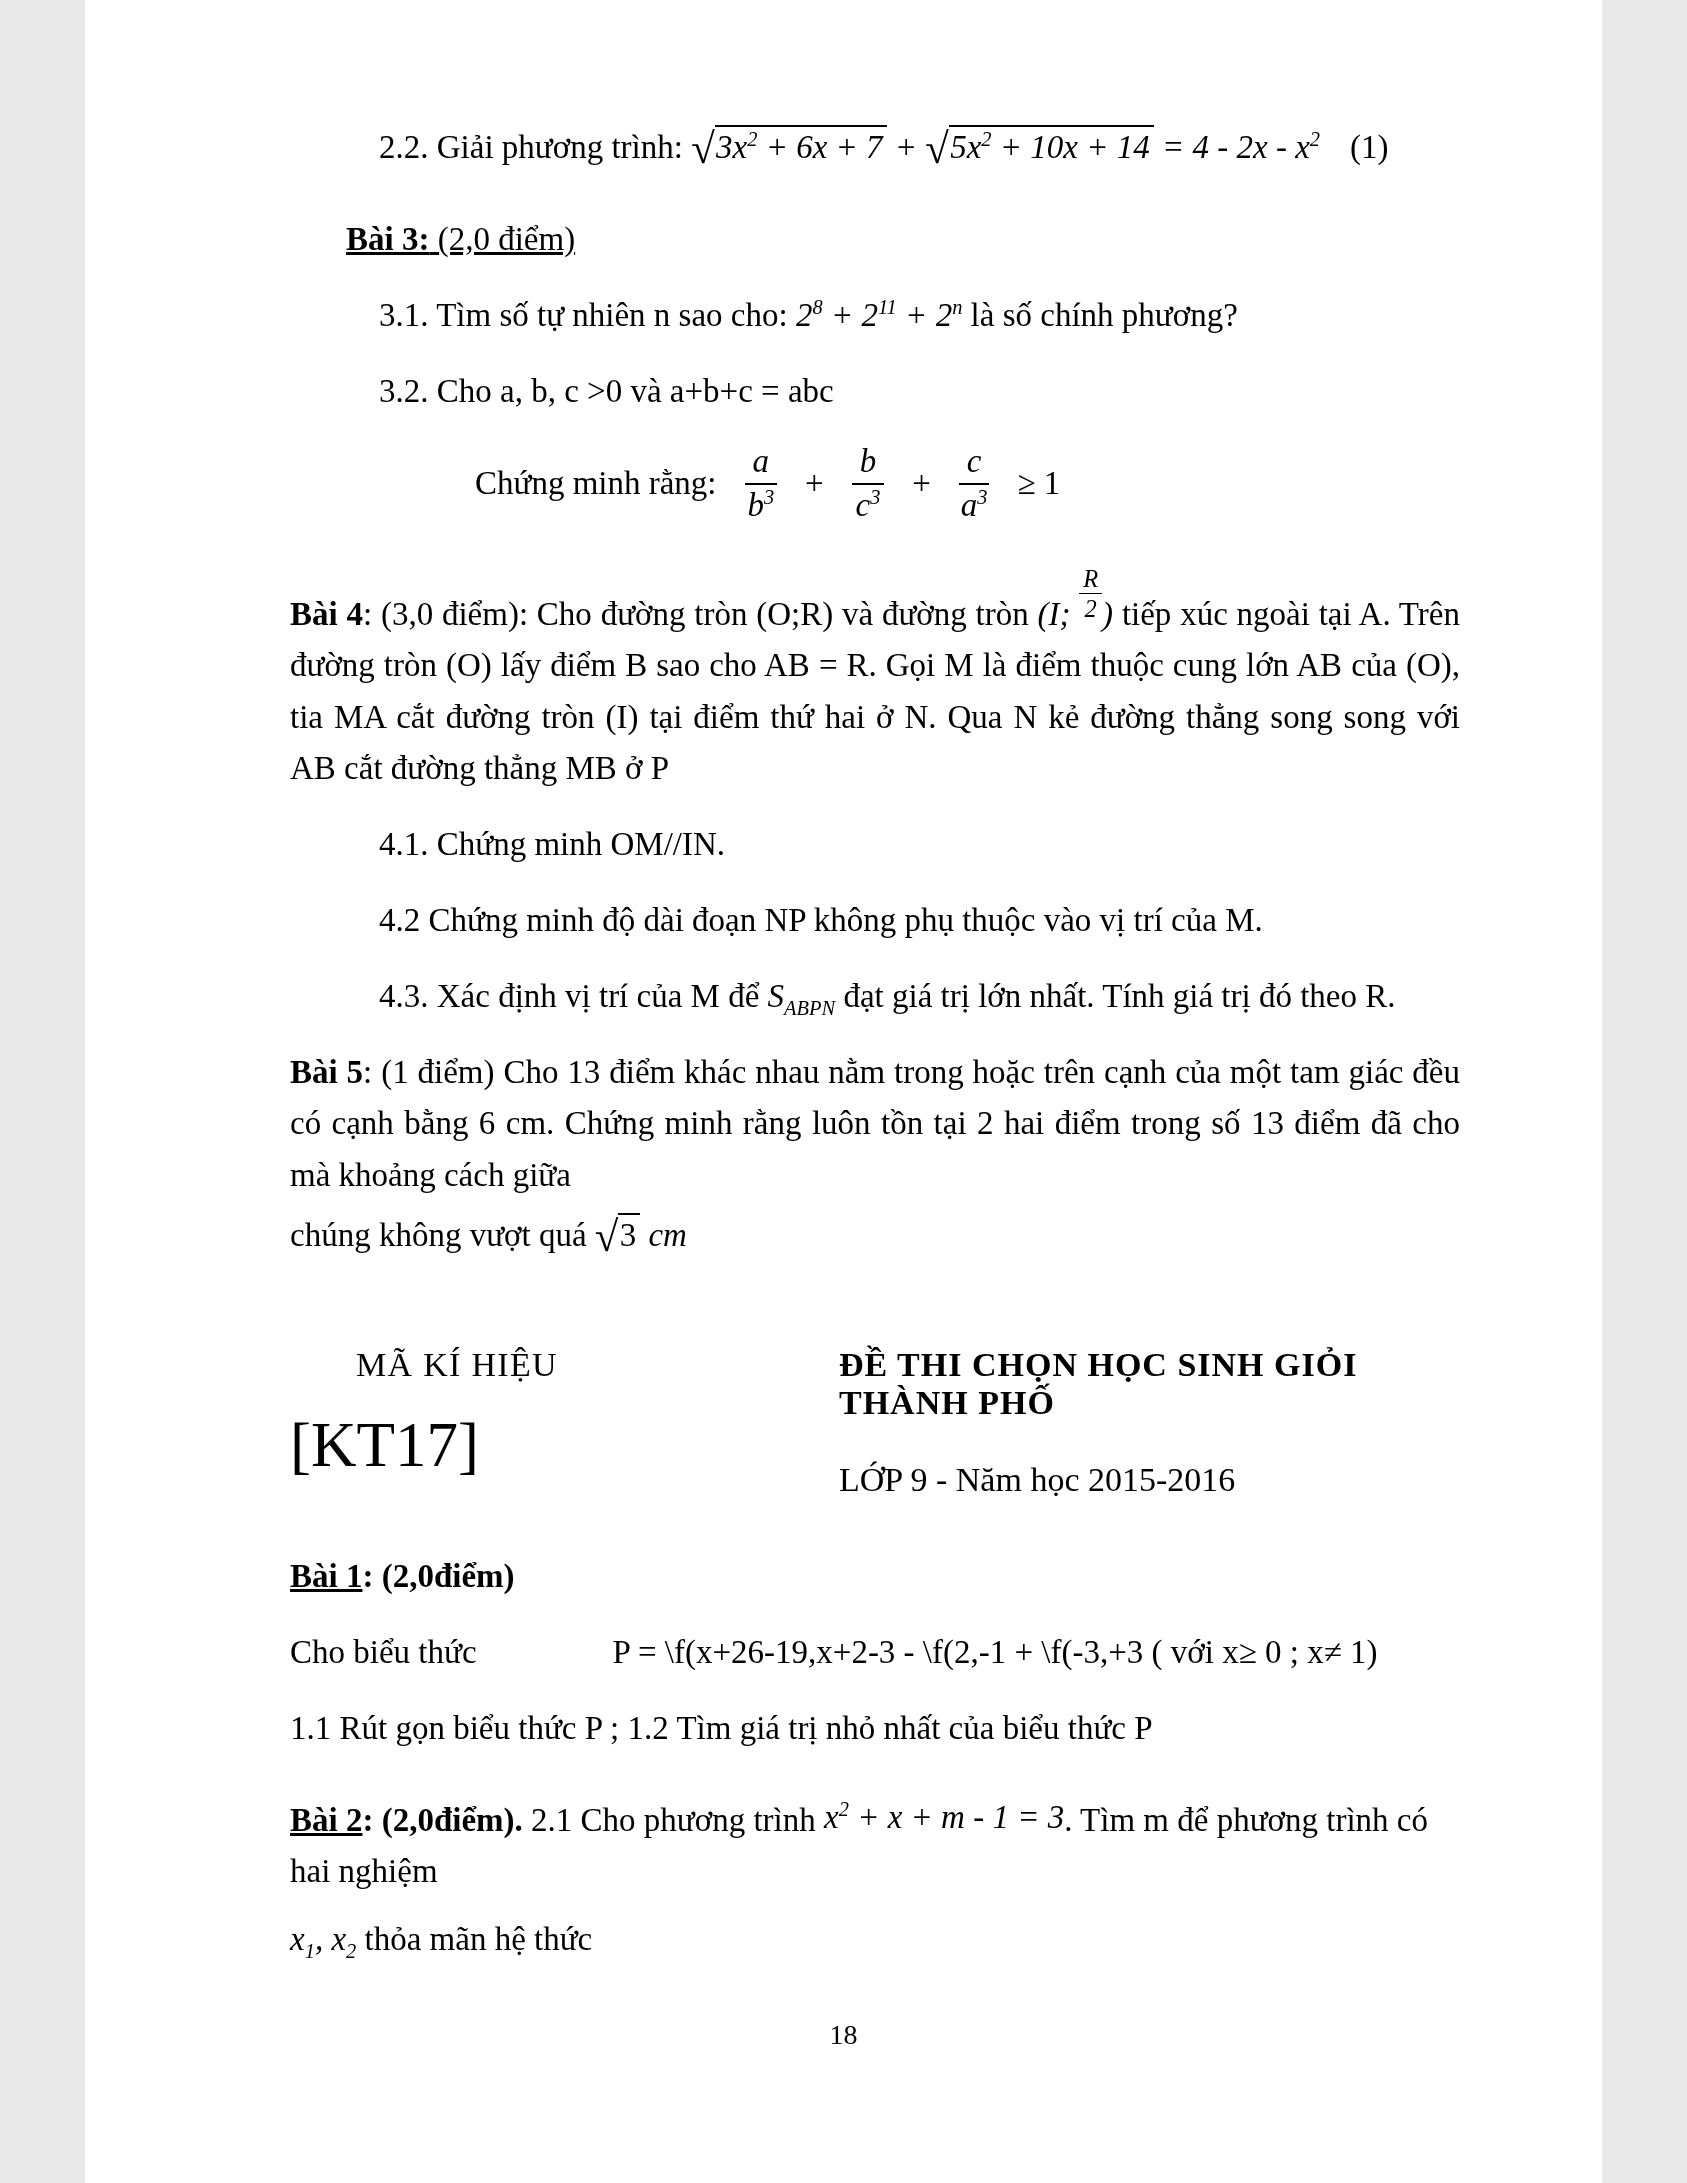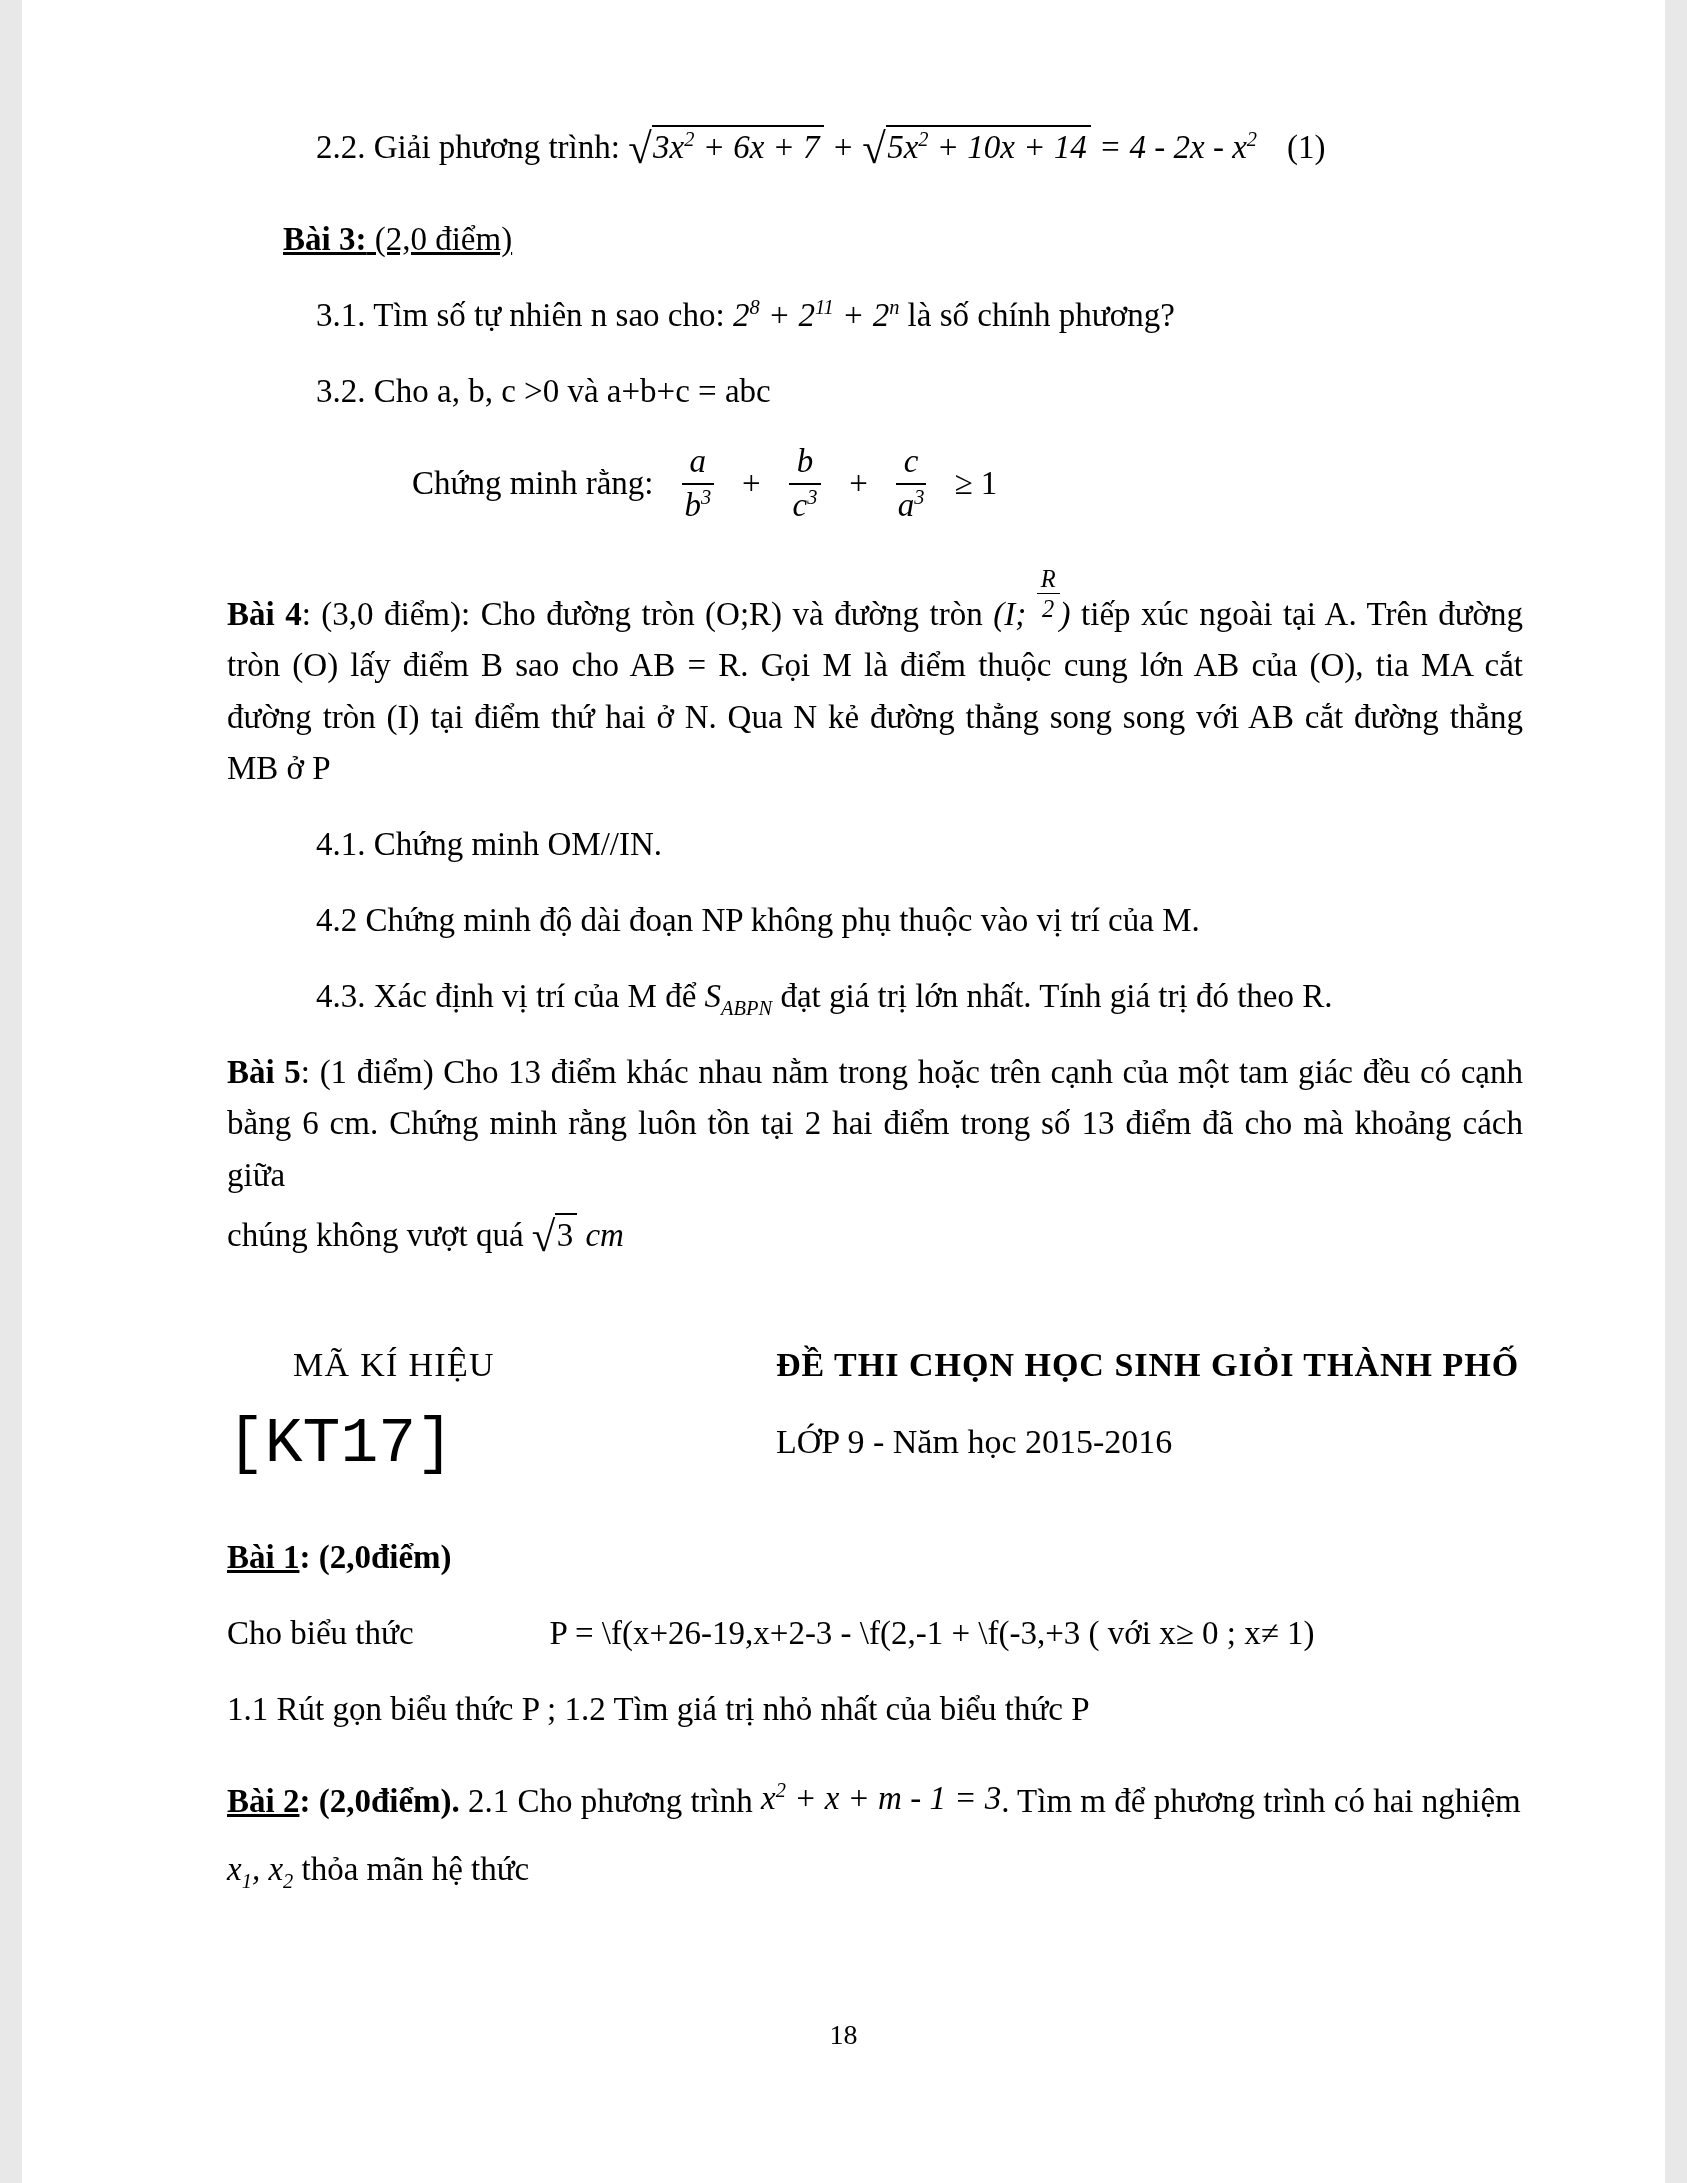--- a/index.html
+++ b/index.html
@@ -1,19 +1,19 @@
 <!DOCTYPE html>
 <html style="font-size:10.6px"><head>
 <meta charset="utf-8">
 <style>
   * { box-sizing: border-box; }
   html, body { margin: 0; padding: 0; background: #e8e8e8; }
   .page {
     position: relative;
-    width: 1643px;
+    width: 1517px;
     height: 2183px;
     margin: 0 auto;
     background: #ffffff;
     color: #000000;
     font-family: "Liberation Serif", "DejaVu Serif", serif;
     font-size: 33px;
     padding: 122px 142px 0 205px;
     overflow: hidden;
   }
   p { margin: 0 0 25px 0; line-height: 1.55; }
@@ -39,21 +39,21 @@
   .frac.small .num { border-bottom-width: 1.3px; padding: 0 4px 0.7px 4px; }
 
   .cm-row { display: flex; align-items: center; gap: 28px; margin: 14.6px 0 42px 185px; }
   .eq-line { margin-bottom: 41px; }
   .eqtag { margin-left: 30px; }
   .eqraise { display: inline-block; vertical-align: 0.1em; }
 
   
   .exam-header { display: grid; grid-template-columns: 549px 1fr; margin: 85px 0 52px 0; }
   .eh-code-label { padding-left: 66px; letter-spacing: 1.3px; font-size: 34px; }
-  .eh-code-value { font-size: 63px; margin-top: 25px; font-family: Liberation Mono, monospace; }
+  .eh-code-value { font-size: 63px; margin-top: 25px; }
   .eh-title1 { font-size: 34px; letter-spacing: 1px; font-weight: bold; }
   .eh-title2 { font-size: 34px; margin-top: 39px; text-align: left; padding-right: 79px; }
 
   .formula { margin-left: 136px; }
   .tail-line { margin-top: 9.3px; margin-bottom: 0; }
 
   .footer {
     position: absolute;
     left: 0; right: 0;
     bottom: 132px;

